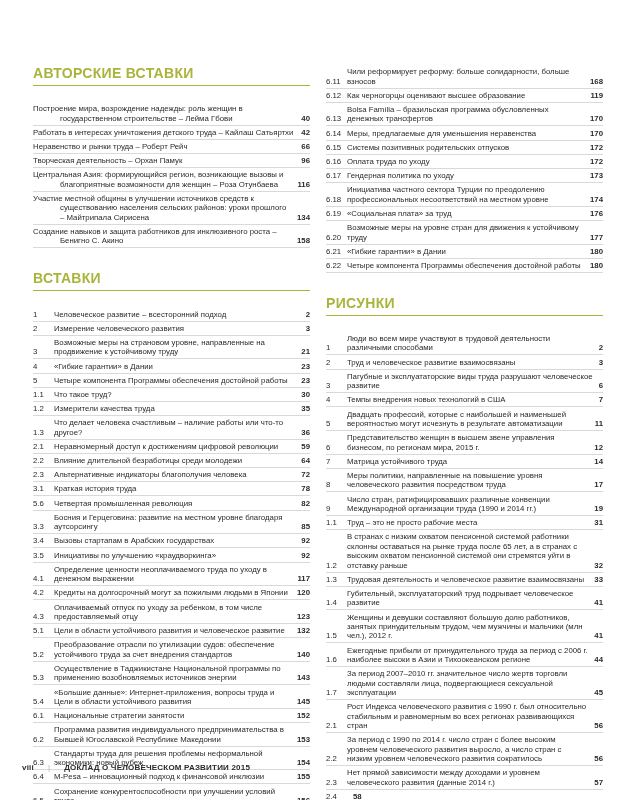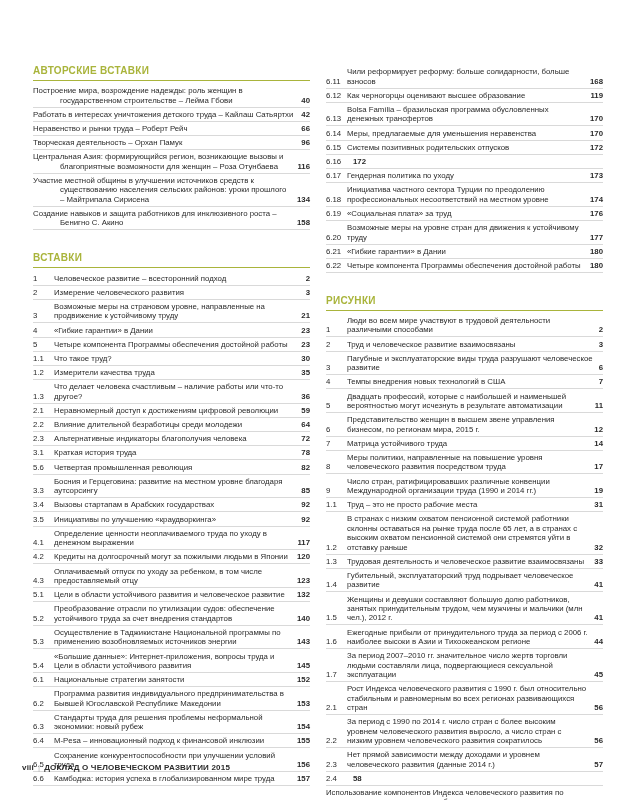--- a/index.html
+++ b/index.html
@@ -9,40 +9,40 @@
     color:var(--text,#2a2a2a);
     -webkit-text-size-adjust:none;
   }
   .page{
     position:absolute;left:33px;top:65px;width:570px;
     display:flex;gap:16px;
   }
   .col{width:277px;flex:none;}
   section{margin:0 0 22px 0;}
   .heading{
-    margin:0 0 3px 0;padding:0 0 4px 0;
-    font-size:10px;font-weight:bold;letter-spacing:.3px;
+    margin:0 0 16px 0;padding:0 0 4px 0;
+    font-size:14px;font-weight:bold;letter-spacing:.3px;
     color:var(--accent,#a9b43b);
     border-bottom:1.6px solid var(--accent,#a9b43b);
   }
   .list{width:100%;}
   .row{
     display:flex;align-items:flex-end;
     border-bottom:1px solid var(--rule,#d9d9d9);
     padding:2.2px 0 1.6px 0;
     font-size:7.8px;line-height:9.4px;
   }
   .num{flex:none;width:21px;color:var(--text,#2a2a2a);}
   .title{flex:1;}
   .hang{padding-left:27px;text-indent:-27px;}
   .pg{flex:none;margin-left:6px;font-weight:bold;white-space:nowrap;}
   .footer{
     position:absolute;left:22px;top:763px;
     font-size:8px;font-weight:bold;letter-spacing:.2px;
-    display:flex;align-items:center;gap:4px;
+    display:flex;align-items:center;gap:14px;
   }
   .footer .sep{color:#b5b5b5;font-weight:normal;}
 </style>
 </head>
 <body style="--accent: #a9b43b; --text: #2a2a2a; --rule: #d9d9d9;">
 
 <div class="page">
 
   <div class="col">
 
@@ -301,20 +301,21 @@
           </div>
 
           <div class="row">
             <span class="num">6.15</span>
             <span class="title">Системы позитивных родительских отпусков</span>
             <span class="pg">172</span>
           </div>
 
           <div class="row">
             <span class="num">6.16</span>
+            <span class="title">Оплата труда по уходу</span>
             <span class="pg">172</span>
           </div>
 
           <div class="row">
             <span class="num">6.17</span>
             <span class="title">Гендерная политика по уходу</span>
             <span class="pg">173</span>
           </div>
 
           <div class="row">

